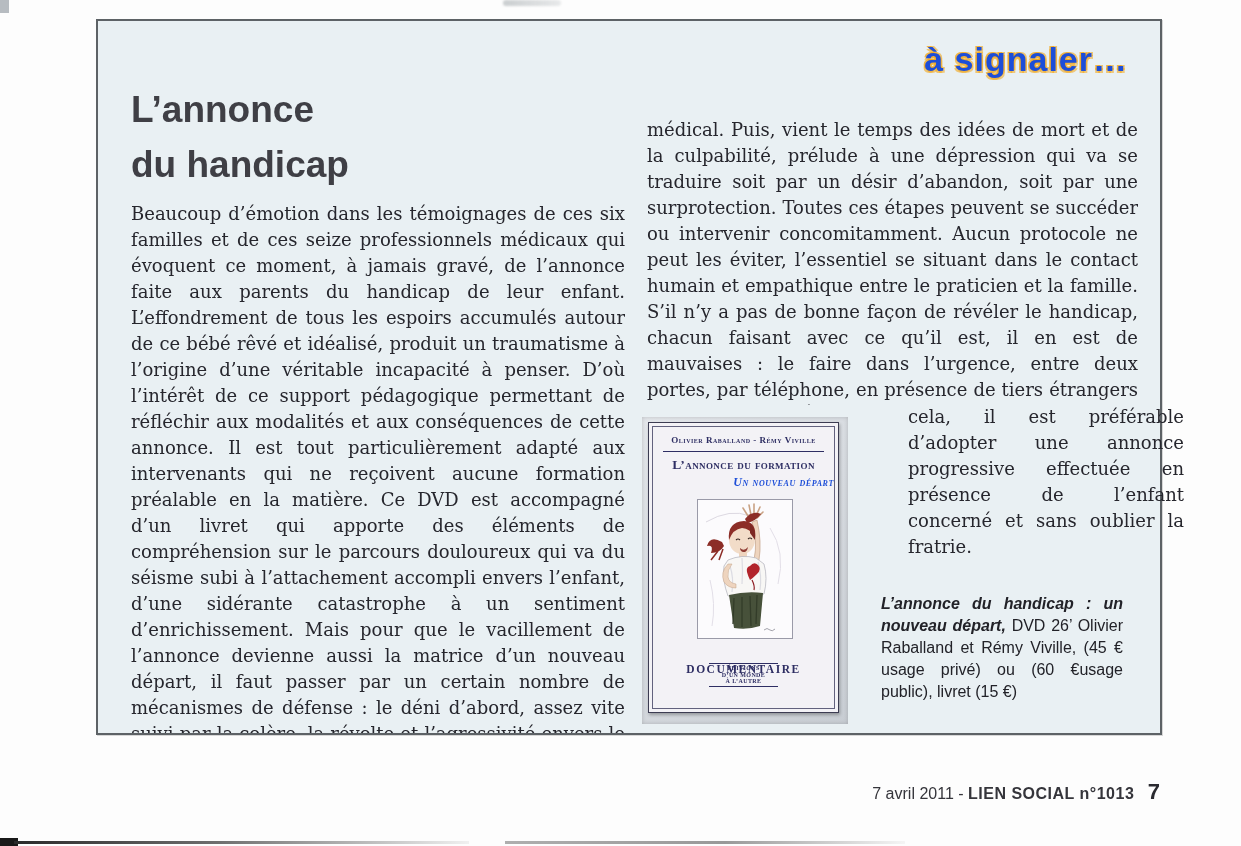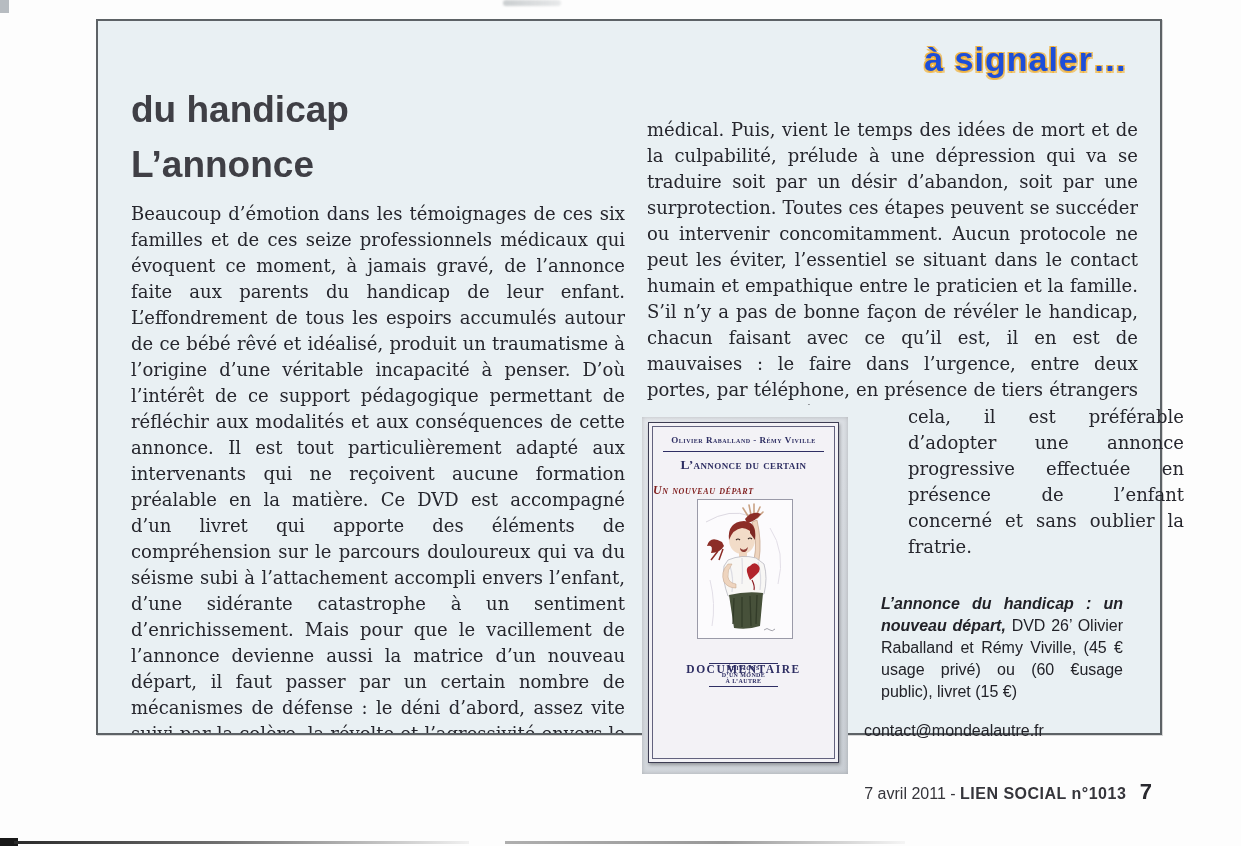--- a/index.html
+++ b/index.html
@@ -59,21 +59,21 @@
     font-size: 18px; line-height: 26px;
     text-align: justify;
     hyphens: auto;
   }
   .col1  { left: 131px; top: 201px; width: 494px; max-height: 532px; overflow: hidden; }
   .col2a { left: 647px; top: 117px; width: 491px; max-height: 288px; overflow: hidden; }
   .col2b { left: 862px; top: 404px; width: 276px; max-height: 160px; overflow: hidden; margin-left: 46px; }
 
   
   .photo {
-    position: absolute; left: 642px; top: 417px; width: 206px; height: 357px;
+    position: absolute; left: 642px; top: 417px; width: 206px; height: 307px;
     background: linear-gradient(135deg, #e4e7eb, #c8cdd3);
     box-shadow: inset 0 0 4px rgba(0,0,0,.18);
   }
   .cover {
     position: absolute; left: 6px; top: 5px; right: 9px; bottom: 11px;
     background: #f3f2f6; border: 1px solid #3c3c52;
     box-shadow: 1px 2px 3px rgba(0,0,0,.28);
   }
   .cover-frame { position: absolute; inset: 3px; border: 1px solid #62627e; pointer-events: none; }
   .cover-authors {
@@ -81,23 +81,23 @@
     font-family: "Liberation Serif", serif; font-variant: small-caps; font-weight: 700;
     font-size: 9px; letter-spacing: .5px; color: #2e2e63;
   }
   .cover-rule { position: absolute; top: 28px; left: 14px; right: 14px; height: 1px; background: #2e2e63; }
   .cover-title {
     position: absolute; top: 34px; left: 4px; right: 4px; text-align: center;
     font-family: "Liberation Serif", serif; font-variant: small-caps; font-weight: 700;
     font-size: 13.5px; letter-spacing: .4px; color: #2e2e63;
   }
   .cover-subtitle {
-    position: absolute; top: 60px; left: 4px; right: 4px; text-align: left;
+    position: absolute; top: 52px; left: 4px; right: 4px; text-align: right;
     font-family: "Liberation Serif", serif; font-variant: small-caps; font-style: italic; font-weight: 700;
-    font-size: 12px; letter-spacing: .6px; color: #7f1d1d;
+    font-size: 12px; letter-spacing: .6px; color: #1d4ed8;
   }
   .cover-art {
     position: absolute; top: 76px; left: 48px; width: 94px; height: 138px;
     border: 1px solid #9a9aa8; background: #fcfbfd; overflow: hidden;
   }
   .cover-genre {
     position: absolute; top: 240px; left: 4px; right: 4px; text-align: center;
     font-family: "Liberation Serif", serif; font-weight: 700;
     font-size: 11.5px; letter-spacing: 1.5px; color: #2e2e63;
   }
@@ -111,51 +111,51 @@
   
   .caption {
     position: absolute; left: 864px; top: 576px; width: 276px;
     font-size: 16px; line-height: 22px; color: #222228;
   }
   .caption-main { margin: 17px; text-align: justify; }
   .cap-bi { font-weight: 700; font-style: italic; }
 
   
   .footer {
-    position: absolute; top: 779px; right: 89px;
+    position: absolute; top: 779px; right: 81px;
     font-size: 16px; color: #35353b; white-space: nowrap;
   }
   .f-mag { font-weight: 700; letter-spacing: .5px; }
   .f-page { font-weight: 700; font-size: 22px; margin-left: 9px; color: #2a2a30; }
 </style>
 </head>
 <body>
 
 <div class="stage">
 
   <div class="smudge"></div>
   <div class="panel"></div>
 
   <div class="signaler">à signaler…</div>
 
   <h1 class="title">
+    <span>L’annonce</span>
     <span>du handicap</span>
-    <span>L’annonce</span>
   </h1>
 
   <p class="col col1">Beaucoup d’émotion dans les témoignages de ces six familles et de ces seize professionnels médicaux qui évoquent ce moment, à jamais gravé, de l’annonce faite aux parents du handicap de leur enfant. L’effondrement de tous les espoirs accumulés autour de ce bébé rêvé et idéalisé, produit un traumatisme à l’origine d’une véritable incapacité à penser. D’où l’intérêt de ce support pédagogique permettant de réfléchir aux modalités et aux conséquences de cette annonce. Il est tout particulièrement adapté aux intervenants qui ne reçoivent aucune formation préalable en la matière. Ce DVD est accompagné d’un livret qui apporte des éléments de compréhension sur le parcours douloureux qui va du séisme subi à l’attachement accompli envers l’enfant, d’une sidérante catastrophe à un sentiment d’enrichissement. Mais pour que le vacillement de l’annonce devienne aussi la matrice d’un nouveau départ, il faut passer par un certain nombre de mécanismes de défense : le déni d’abord, assez vite suivi par la colère, la révolte et l’agressivité envers le corps</p>
   <p class="col col2a">médical. Puis, vient le temps des idées de mort et de la culpabilité, prélude à une dépression qui va se traduire soit par un désir d’abandon, soit par une surprotection. Toutes ces étapes peuvent se succéder ou intervenir concomitamment. Aucun protocole ne peut les éviter, l’essentiel se situant dans le contact humain et empathique entre le praticien et la famille. S’il n’y a pas de bonne façon de révéler le handicap, chacun faisant avec ce qu’il est, il en est de mauvaises : le faire dans l’urgence, entre deux portes, par téléphone, en présence de tiers étrangers non concernés… À tout</p>
   <p class="col col2b">cela, il est préférable d’adopter une annonce progressive effectuée en présence de l’enfant concerné et sans oublier la fratrie.</p>
 
   <div class="photo">
     <div class="cover">
       <div class="cover-frame"></div>
       <div class="cover-authors">Olivier Raballand - Rémy Viville</div>
       <div class="cover-rule"></div>
-      <div class="cover-title">L’annonce du certain</div>
+      <div class="cover-title">L’annonce du formation</div>
       <div class="cover-subtitle">Un nouveau départ</div>
       <div class="cover-art">
         <svg viewBox="0 0 94 138" width="94" height="138">
           <rect width="94" height="138" fill="#fcfbfd"></rect>
           <path d="M8 22 Q32 8 52 16" stroke="#ddd9e2" stroke-width="1" fill="none"></path>
           <path d="M72 28 Q88 52 80 84" stroke="#e3dfe8" stroke-width="1" fill="none"></path>
           <path d="M12 80 Q18 104 14 126" stroke="#e3dfe8" stroke-width="1" fill="none"></path>
 
           <path d="M56 60 Q60 40 54 22 L59 20 Q64 42 61 60 Z" fill="#eed4be" stroke="#bb9679" stroke-width="0.6"></path>
           <path d="M50 16 L45 8 M53 15 L51 5 M56 15 L56 4 M58 16 L62 7 M59 18 L65 12" stroke="#c9a284" stroke-width="1.6" fill="none" stroke-linecap="round"></path>
@@ -196,21 +196,20 @@
         <div>à l’autre</div>
       </div>
     </div>
   </div>
 
   <div class="caption">
     <p class="caption-main">
       <span class="cap-bi">L’annonce du handicap : un nouveau départ,</span>
       <span>DVD 26’ Olivier Raballand et Rémy Viville, (45 € usage privé) ou (60 €usage public), livret (15 €)</span>
     </p>
-    <div>contact@mondealautre.fr</div>
   </div>
 
   <div class="footer">
     <span class="f-date">7 avril 2011 -</span>
     <span class="f-mag">LIEN SOCIAL n°1013</span>
     <span class="f-page">7</span>
   </div>
 
   <div class="strip strip1"></div>
   <div class="strip strip2"></div>

